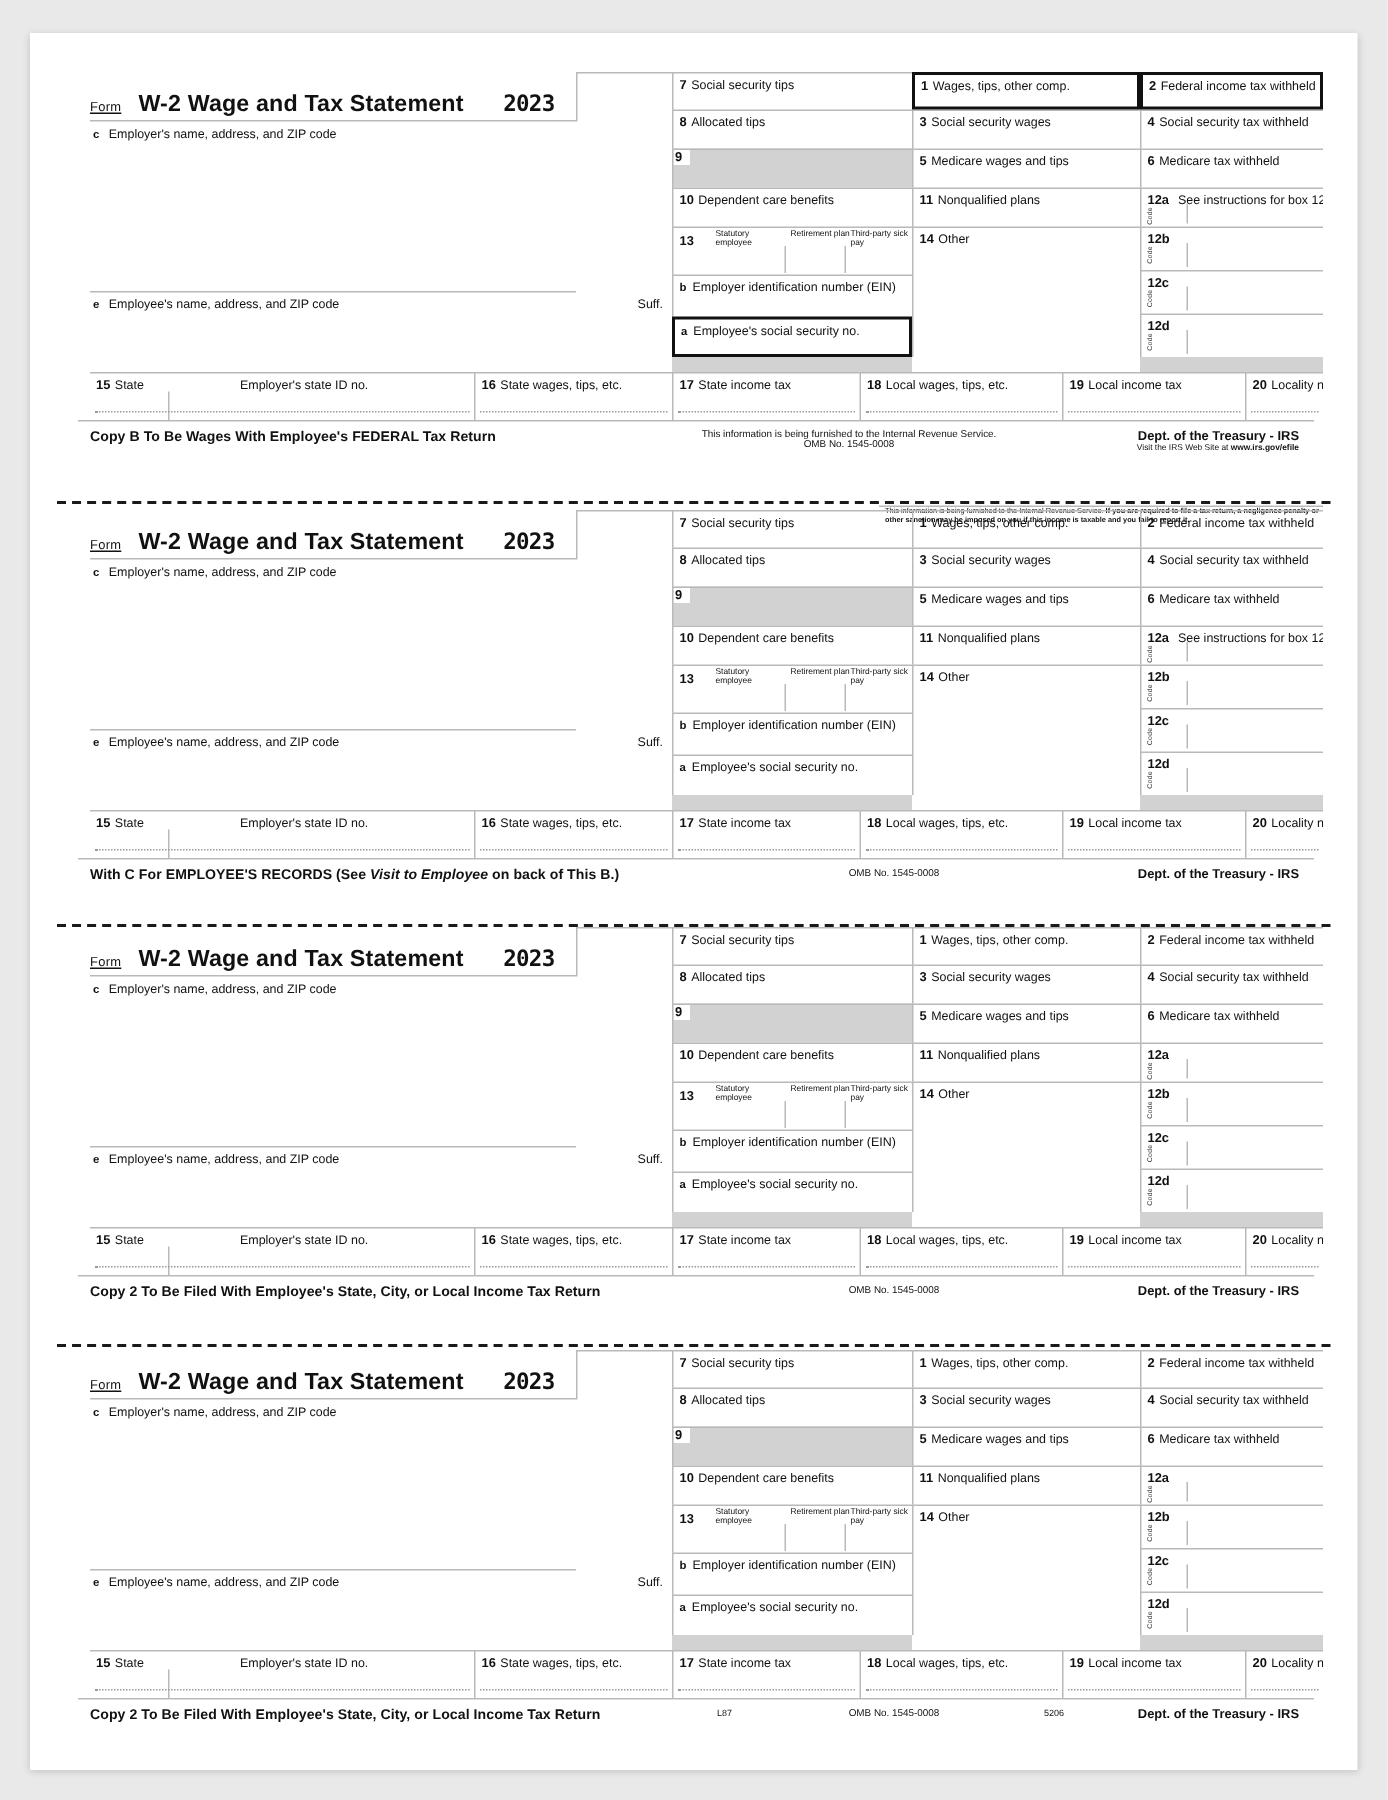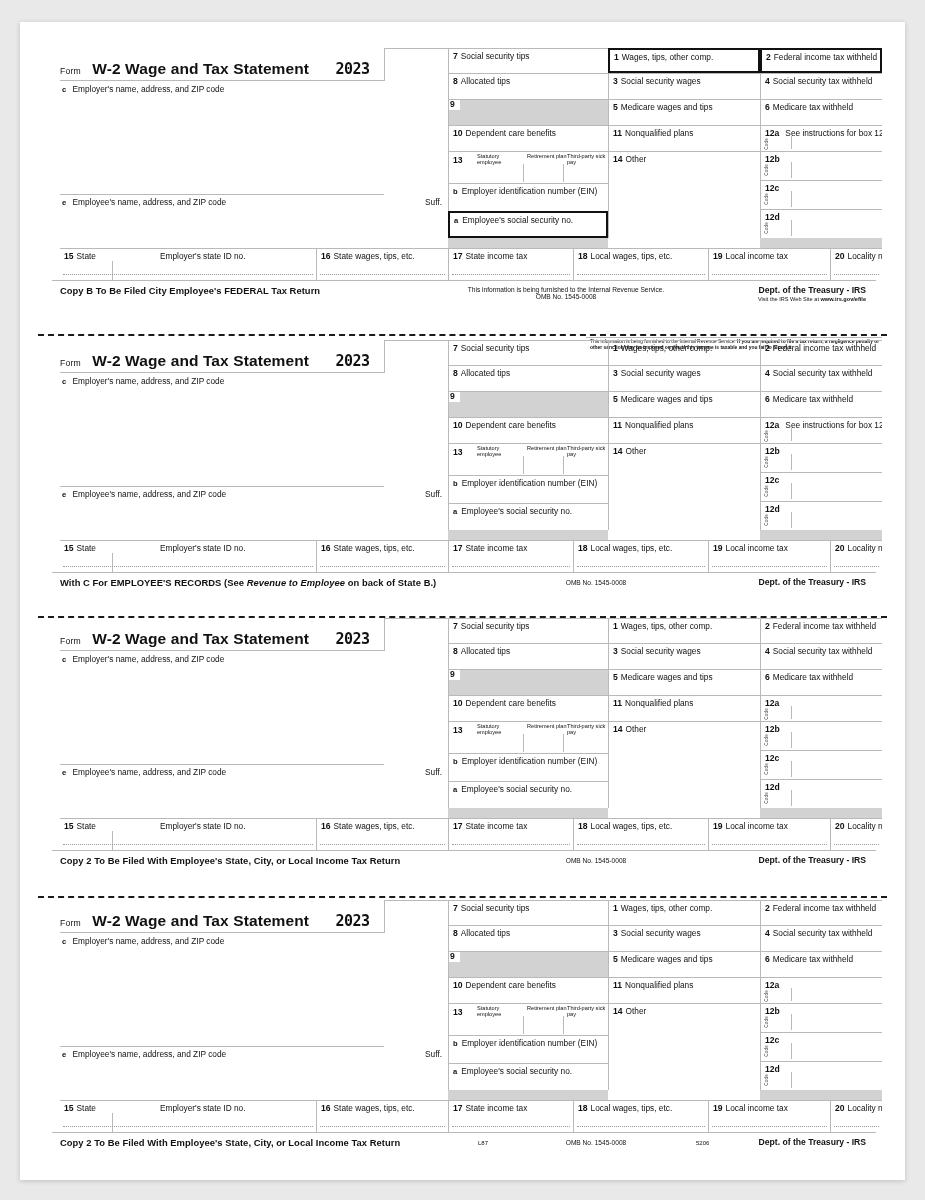--- a/index.html
+++ b/index.html
@@ -70,20 +70,21 @@
     border: 2px solid #111 !important;
     z-index: 4;
   }
 
   
   .title-row { position: absolute; }
   .t-form {
     font-size: 8.6px;
     font-weight: normal;
     letter-spacing: .2px;
+    text-decoration: underline;
   }
   .t-main {
     font-size: 15.5px;
     font-weight: bold;
     letter-spacing: .1px;
   }
   .t-year {
     font-size: 15px;
     font-weight: bold;
     font-family: "DejaVu Sans Mono", monospace;
@@ -324,21 +325,21 @@
           <span class="num">19</span><span class="lbl">Local income tax</span>
           <span class="dotline"></span>
         </div>
         <div class="cell" style="left:784px; top:200px; width:52px; height:32px;">
           <span class="num">20</span><span class="lbl">Locality name</span>
           <span class="dotline"></span>
         </div>
 
         <div class="footer" style="top:232px;">
           <div class="foot-rule" style="top:0px;"></div>
-          <div class="foot-main" style="left:14px; top:5px;">Copy B To Be Filed City Employee's FEDERAL Tax Return</div>
+          <div class="foot-main" style="left:14px; top:5px;">Copy B To Be Wages With Employee's FEDERAL Tax Return</div>
           <div class="foot-small" style="left:380px; top:6px; width:280px;">
             <span>This information is being furnished to the Internal Revenue Service.</span><br>
             <span>OMB No. 1545-0008</span>
           </div>
           <div class="foot-right" style="right:16px; top:5px; width:220px;">
             <span>Dept. of the Treasury - IRS</span>
             <span class="sub"><span>Visit the IRS Web Site at </span><b>www.irs.gov/efile</b></span>
           </div>
         </div>
       </div>
@@ -465,21 +466,21 @@
         <div class="cell" style="left:662px; top:210px; width:122px; height:32px;">
           <span class="num">19</span><span class="lbl">Local income tax</span><span class="dotline"></span>
         </div>
         <div class="cell" style="left:784px; top:210px; width:52px; height:32px;">
           <span class="num">20</span><span class="lbl">Locality name</span><span class="dotline"></span>
         </div>
 
         <div class="footer" style="top:242px;">
           <div class="foot-rule" style="top:0px;"></div>
           <div class="foot-main" style="left:14px; top:5px;">
-            <span>With C For EMPLOYEE'S RECORDS (See </span><span class="ital">Revenue to Employee</span><span> on back of State B.)</span>
+            <span>With C For EMPLOYEE'S RECORDS (See </span><span class="ital">Visit to Employee</span><span> on back of This B.)</span>
           </div>
           <div class="foot-small" style="left:470px; top:7px; width:160px;">OMB No. 1545-0008</div>
           <div class="foot-right" style="right:16px; top:5px; width:220px;">Dept. of the Treasury - IRS</div>
         </div>
       </div>
     </div>
     <div class="sep" style="top:594px;"></div>
 
     <div class="copy" id="c2" style="top:590px;">
       <div class="copy-inner" style="height:260px;">

